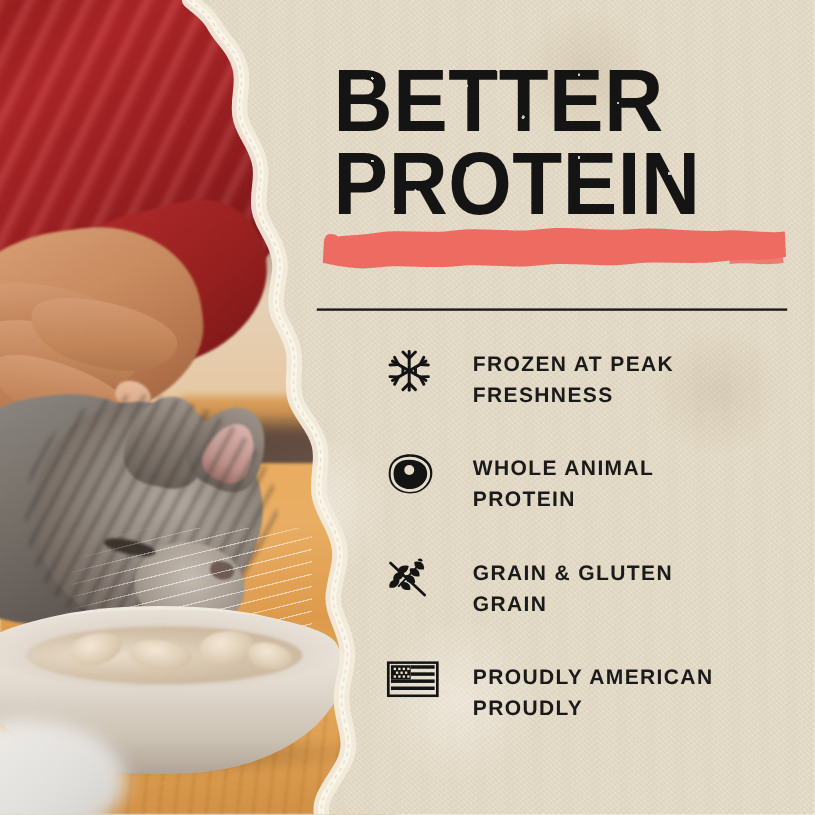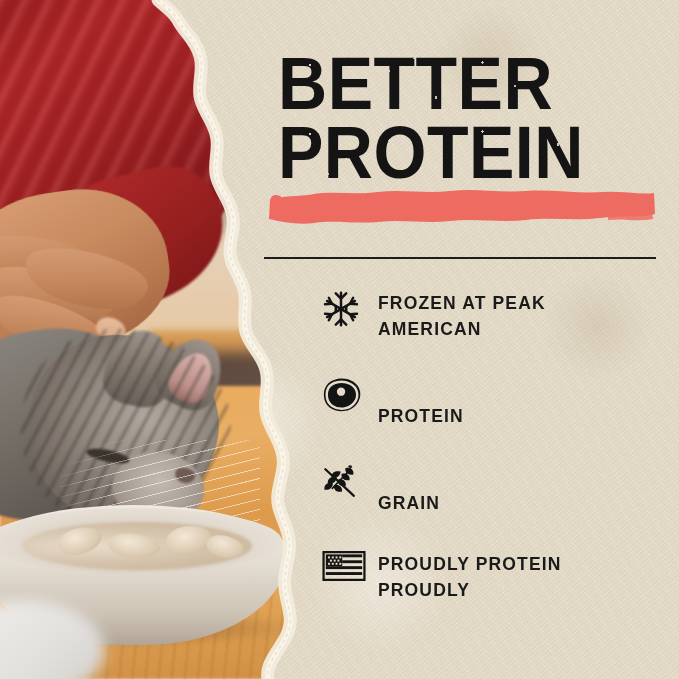--- a/index.html
+++ b/index.html
@@ -395,20 +395,21 @@
     position: absolute;
     left: 322px;
     top: 288px;
     width: 340px;
   }
   .feature {
     display: flex;
     align-items: flex-start;
     margin-bottom: 29px;
     min-height: 58px;
+    gap: 16px;
   }
   .feature:last-child { margin-bottom: 0; }
   .feat-icon {
     flex: 0 0 56px;
     width: 56px;
     height: 52px;
     display: flex;
     align-items: flex-start;
     justify-content: flex-start;
     padding-top: 2px;
@@ -637,35 +638,35 @@
               <line x1="10.5" y1="25.5" x2="7.2" y2="31.8"></line>
               <line x1="29.5" y1="14.5" x2="36.8" y2="14.9"></line>
               <line x1="29.5" y1="14.5" x2="32.8" y2="8.2"></line>
               <line x1="14.5" y1="17" x2="14.5" y2="23"></line>
               <line x1="25.5" y1="17" x2="25.5" y2="23"></line>
             </g>
           </svg>
         </div>
         <div class="feat-text">
           <span>FROZEN AT PEAK</span><br>
-          <span>AMERICAN</span>
+          <span>FRESHNESS</span>
         </div>
       </div>
 
       <div class="feature">
         <div class="feat-icon">
           <svg width="40" height="36" viewBox="0 0 42 38">
             <path d="M16,2 C27,0 38,5 40,15 C42,25 34,35 23,36 C12,37 3,31 2,21 C1,11 6,4 16,2 Z" fill="#141414"></path>
             <path d="M16,5.5 C26,3.8 35,8 36.8,16 C38.6,24.5 31.5,32.6 22.6,33.4
                      C13.5,34.2 5.8,29.2 5,20.8 C4.2,12.3 8,7.2 16,5.5 Z" fill="none" stroke="#e6ddca" stroke-width="2.6"></path>
             <circle cx="20" cy="15.5" r="4.4" fill="#e6ddca"></circle>
           </svg>
         </div>
         <div class="feat-text">
-          <br>
+          <span>WHOLE ANIMAL</span><br>
           <span>PROTEIN</span>
         </div>
       </div>
 
       <div class="feature">
         <div class="feat-icon">
           <svg width="40" height="38" viewBox="0 0 42 40">
             <g fill="#141414">
               <path d="M24.5,4.5 C29.5,3 33.5,5.5 33,11 C28,12 24,9.5 24.5,4.5 Z"></path>
               <path d="M20.5,10.5 C25.5,9 29.5,11.5 29,17 C24,18 20,15.5 20.5,10.5 Z"></path>
@@ -674,21 +675,21 @@
               <path d="M19.5,8 C19,13 15,15.5 10,14.5 C9.5,9 13.5,6.5 19.5,8 Z"></path>
               <path d="M15.5,14 C15,19 11,21.5 6,20.5 C5.5,15 9.5,12.5 15.5,14 Z"></path>
               <path d="M11.5,20.5 C11,25.5 7,28 2.5,27 C2,21.5 5.5,19 11.5,20.5 Z"></path>
               <path d="M27.5,2.2 C29.2,0.8 31.5,1.4 31.8,3.6 C30,4.6 27.8,4.2 27.5,2.2 Z"></path>
               <path d="M30.4,6.1 L11.4,26.2 C10.6,27 9.4,26 10.2,25.1 L29.2,5 C30,4.2 31.2,5.2 30.4,6.1 Z"></path>
             </g>
             <line x1="3.5" y1="5.5" x2="33.5" y2="33.5" stroke="#141414" stroke-width="2.4" stroke-linecap="round"></line>
           </svg>
         </div>
         <div class="feat-text">
-          <br>
+          <span>GRAIN &amp; GLUTEN</span><br>
           <span>GRAIN</span>
         </div>
       </div>
 
       <div class="feature">
         <div class="feat-icon">
           <svg width="44" height="30" viewBox="0 0 46 32">
             <rect x="1.2" y="1.2" width="43.6" height="29.6" fill="none" stroke="#141414" stroke-width="2.4"></rect>
             <rect x="3.6" y="3.6" width="17.5" height="12.6" fill="#141414"></rect>
             <g fill="#e6ddca">
@@ -704,20 +705,20 @@
               <rect x="14" y="12.6" width="2.1" height="2.1"></rect>
               <rect x="18" y="12.6" width="2.1" height="2.1"></rect>
             </g>
             <rect x="21.1" y="3.6" width="21.3" height="3.1" fill="#141414"></rect>
             <rect x="21.1" y="9.9" width="21.3" height="3.1" fill="#141414"></rect>
             <rect x="3.6" y="16.2" width="38.8" height="3.1" fill="#141414"></rect>
             <rect x="3.6" y="22.5" width="38.8" height="3.1" fill="#141414"></rect>
           </svg>
         </div>
         <div class="feat-text">
-          <span>PROUDLY PROTEIN</span><br>
+          <span>PROUDLY AMERICAN</span><br>
           <span>PROUDLY</span>
         </div>
       </div>
 
     </div>
   </div>
 </div>
 
 </body></html>

